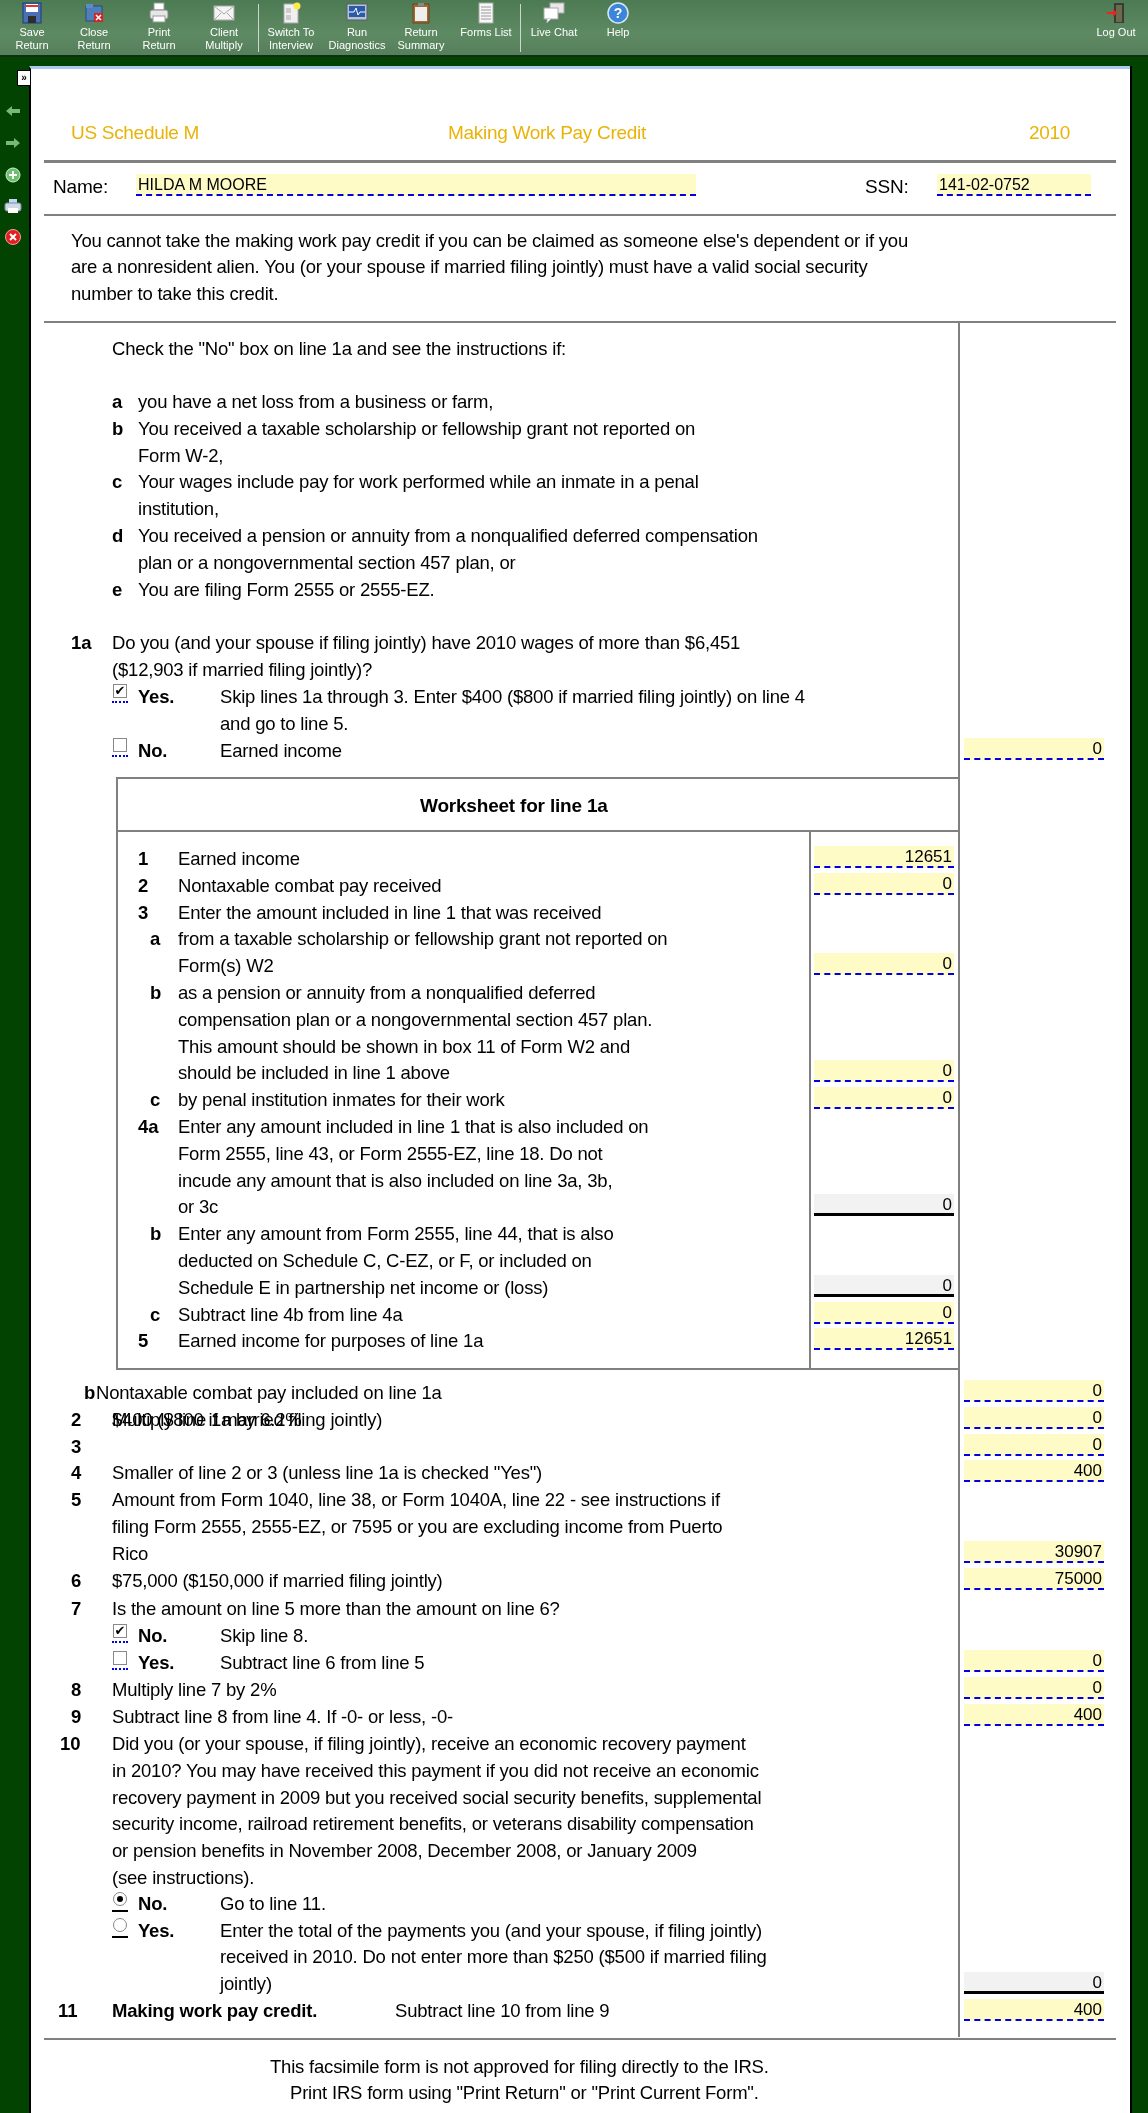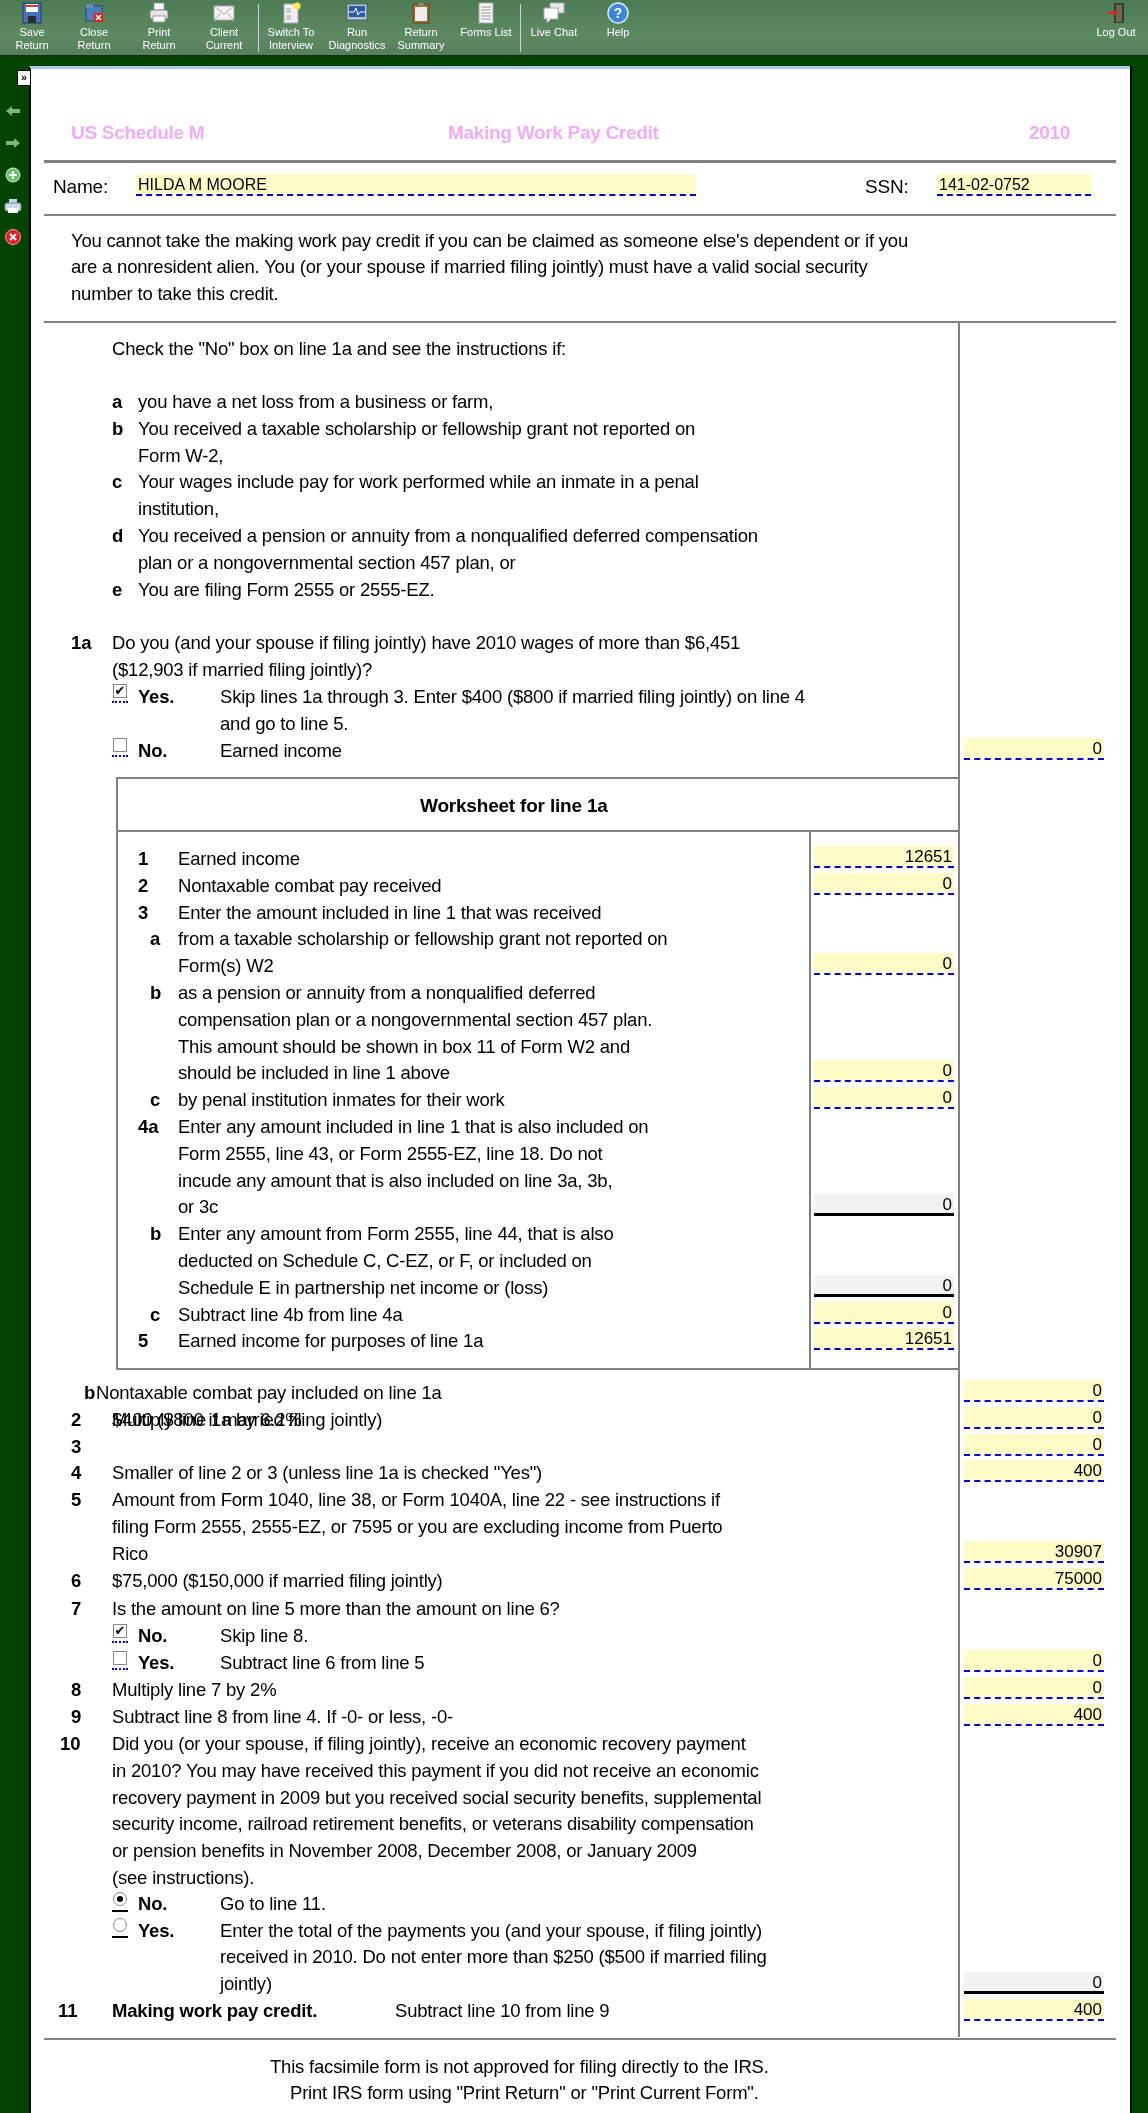--- a/index.html
+++ b/index.html
@@ -19,21 +19,21 @@
   .side-ico { position: absolute; left: 4px; width: 18px; height: 16px; cursor: pointer; }
   .expand-btn { position: absolute; left: 17px; top: 70px; width: 14px; height: 16px; background: #fff;
     border: 1px solid #000; font-size: 10px; line-height: 13px; text-align: center; font-weight: bold; cursor: pointer; z-index: 3; }
 
   
   .page { position: absolute; left: 29px; top: 66px; width: 1101px; height: 2047px; background: #fff;
     border-top: 3px solid #a8c8ec; border-left: 2px solid #000; }
   .page-right-border { position: absolute; left: 1130px; top: 66px; width: 2px; height: 2047px; background: #000; }
 
   .abs { position: absolute; }
-  .hdr { font-weight: bold; font-size: 19px; letter-spacing: -0.3px; color: #f0abfc; }
+  .hdr { font-weight: normal; font-size: 19px; letter-spacing: -0.3px; color: #eab308; }
   .hline { position: absolute; height: 2px; background: #808080; }
   .vline { position: absolute; width: 2px; background: #808080; }
   .t { position: absolute; font-size: 18.5px; color: #000; white-space: nowrap; letter-spacing: -0.2px; }
   .b { font-weight: bold; }
   .num { position: absolute; font-size: 18.5px; font-weight: bold; }
 
   .field { position: absolute; height: 22px; background: #fefbc6; border-bottom: 2px dashed #0000e0;
     font-size: 17px; text-align: right; padding-right: 2px; line-height: 21px; cursor: text; color: #000; }
   .field.gray { background: #f2f2f2; border-bottom: 3px solid #000; }
   .field.left { text-align: left; padding-left: 2px; }
@@ -85,21 +85,21 @@
     <span>Return</span>
   </div>
   <div class="tb-btn" style="left:192px">
     <span class="ico">
       <svg width="22" height="22">
           <rect x="1" y="4" width="20" height="14" fill="#f4f4f4" stroke="#aaa"></rect>
           <path d="M1 4 L11 12 L21 4 M1 18 L8 11 M21 18 L14 11" stroke="#aaa" fill="none"></path>
         </svg>
     </span>
     <span>Client</span><br>
-    <span>Current</span>
+    <span>Multiply</span>
   </div>
   <div class="tb-sep" style="left:258px"></div>
   <div class="tb-btn" style="left:259px">
     <span class="ico">
       <svg width="22" height="22">
           <rect x="4" y="2" width="14" height="19" fill="#f0f0f0" stroke="#aaa"></rect>
           <rect x="6" y="6" width="5" height="5" fill="#ccc"></rect>
           <rect x="6" y="13" width="5" height="5" fill="#ccc"></rect>
           <circle cx="17" cy="4" r="3.5" fill="#ffe84a"></circle>
         </svg>

